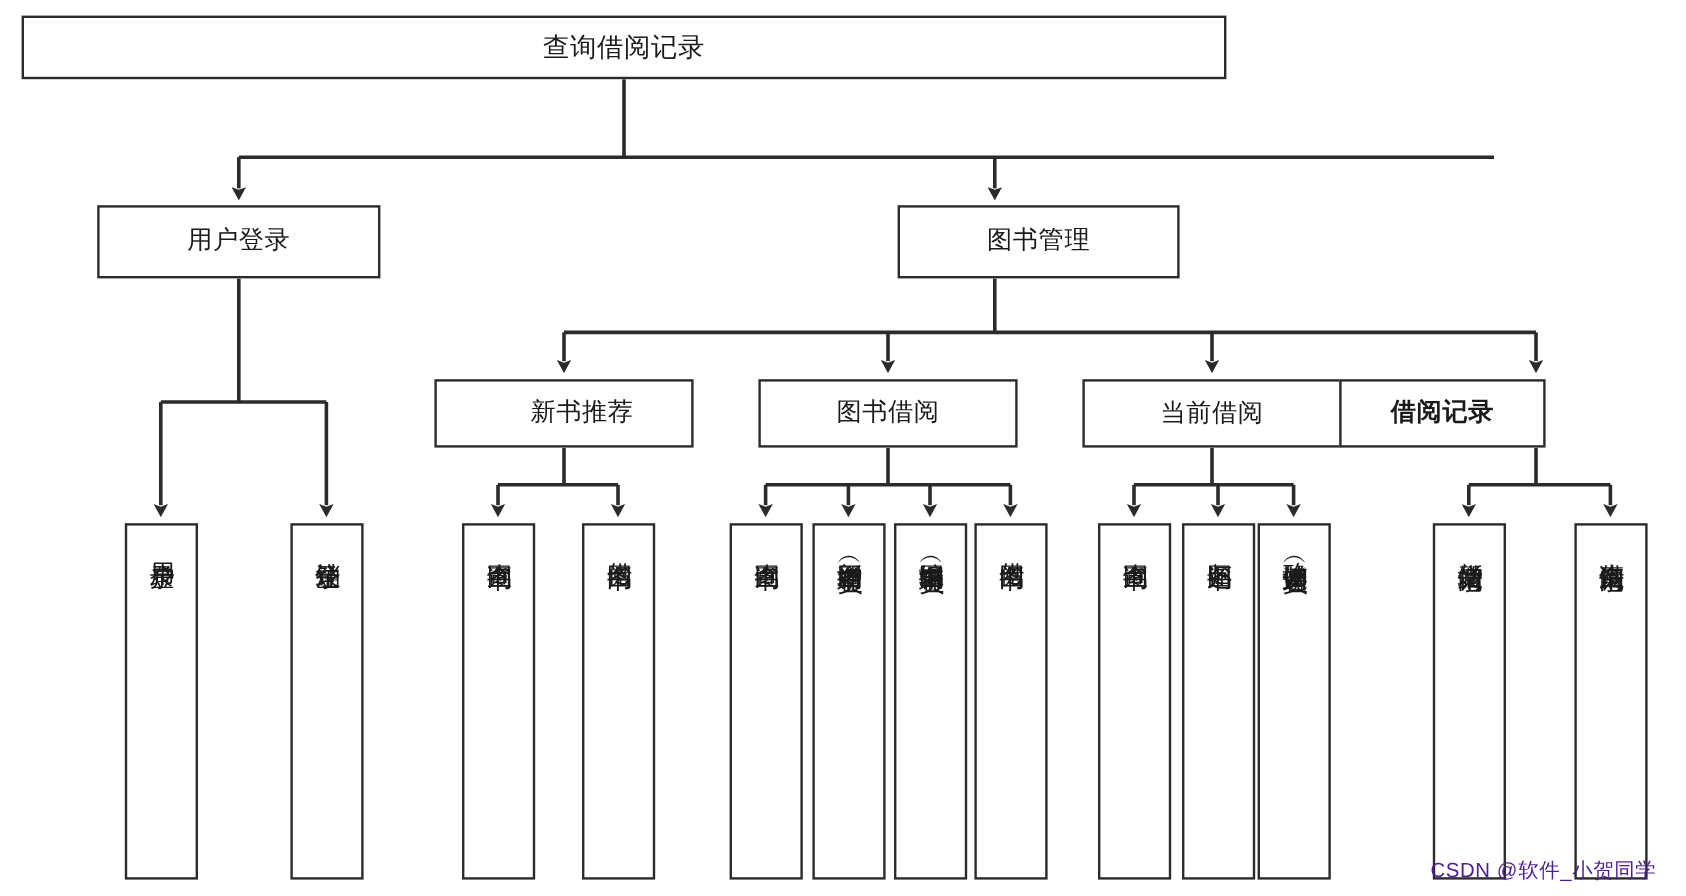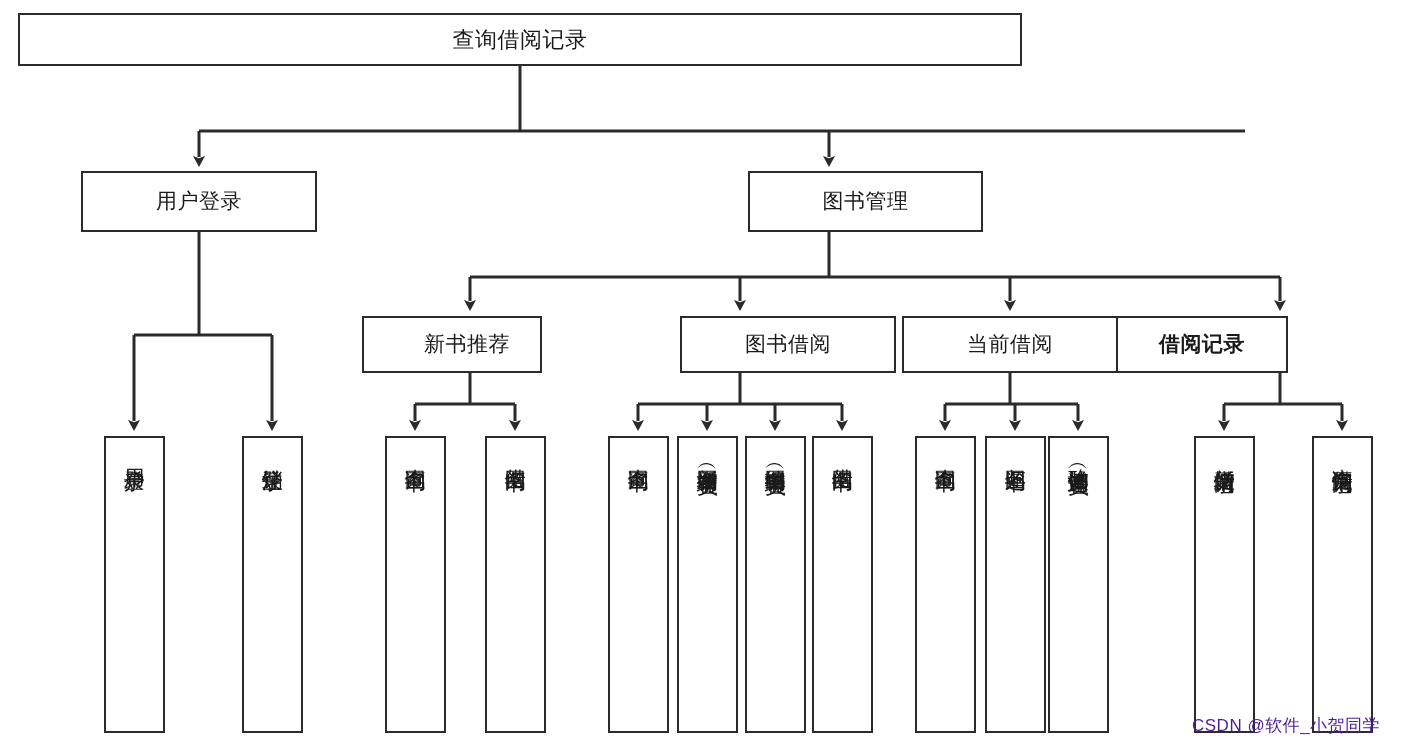--- a/index.html
+++ b/index.html
@@ -127,24 +127,24 @@
     <span class="lbl">查询借阅记录</span>
   </div>
 
   <div class="node h-node" style="left:81px; top:171px; width:236px; height:61px;">
     <span class="lbl">用户登录</span>
   </div>
   <div class="node h-node" style="left:748px; top:171px; width:235px; height:61px;">
     <span class="lbl">图书管理</span>
   </div>
 
-  <div class="node h-node" style="left:362px; top:316px; width:180px; height:57px;padding-left:30px;">
+  <div class="node h-node" style="left:362px; top:316px; width:216px; height:57px;padding-left:30px;">
     <span class="lbl">新书推荐</span>
   </div>
-  <div class="node h-node" style="left:632px; top:316px; width:216px; height:57px;margin-left:48px;">
+  <div class="node h-node" style="left:632px; top:316px; width:216px; height:57px;">
     <span class="lbl">图书借阅</span>
   </div>
   <div class="node h-node" style="left:902px; top:316px; width:216px; height:57px;font-family:Liberation Serif, serif;">
     <span class="lbl">当前借阅</span>
   </div>
   <div class="node h-node" style="left:1116px; top:316px; width:172px; height:57px;font-weight:bold;">
     <span class="lbl">借阅记录</span>
   </div>
 
   <div class="node v-node" style="left:104px; top:436px; width:61px; height:297px;">

